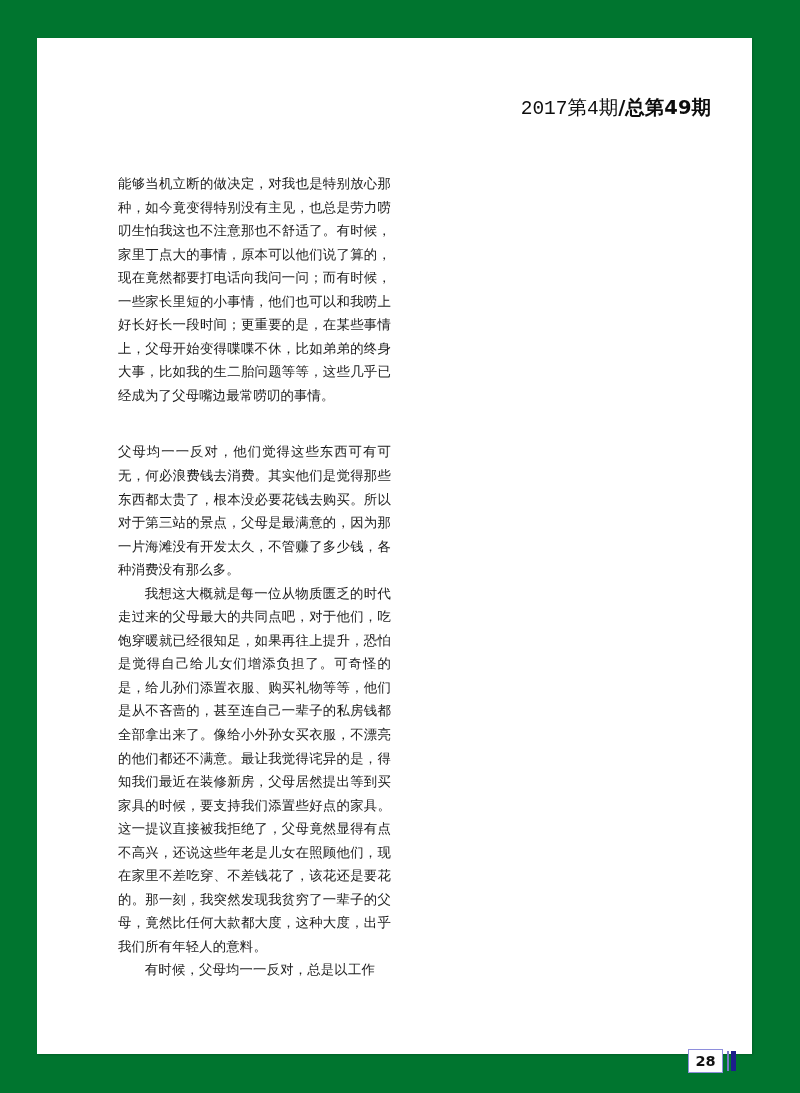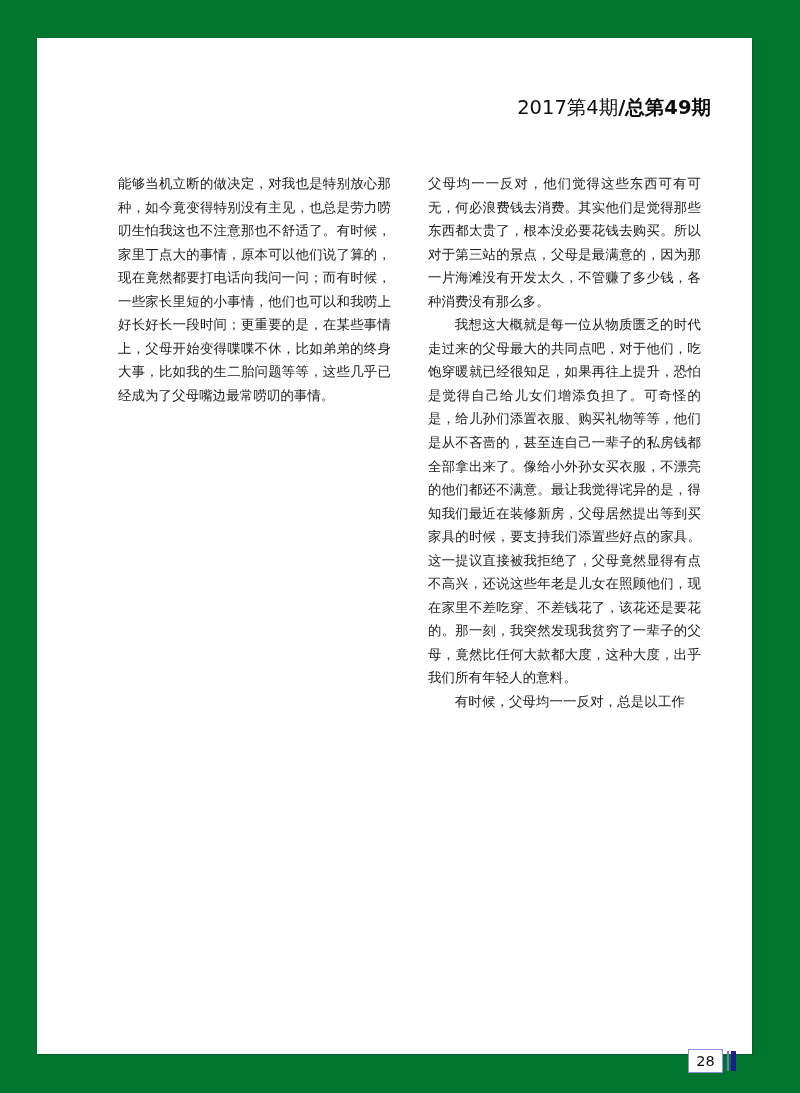--- a/index.html
+++ b/index.html
@@ -42,37 +42,38 @@
     right: 41px;
     top: 60px;
     font-size: 19.5px;
     line-height: 1;
     color: #0d0d0d;
     white-space: nowrap;
     letter-spacing: 0px;
   }
   #issue-header .issue-normal {
     font-weight: 400;
+    font-family: Liberation Mono, monospace;
   }
   #issue-header .issue-sep {
     font-weight: 700;
   }
   #issue-header .issue-bold {
     font-weight: 700;
   }
 
   
   #body-columns {
     position: absolute;
     left: 81px;
     top: 134px;
     width: 583px;
     height: 810px;
     display: flex;
-    flex-direction: row;
+    flex-direction: column;
     justify-content: space-between;
   }
   .text-column {
     width: 273px;
   }
   .para {
     font-family: "DejaVu Sans", "Liberation Sans", sans-serif;
     font-size: 13.4px;
     line-height: 23.55px;
     color: #1a1a1a;
@@ -97,21 +98,21 @@
   }
   #page-number-box {
     border: 1.5px solid #8e8edc;
     background: #ffffff;
     width: 33px;
     height: 22px;
     display: flex;
     align-items: center;
     justify-content: center;
     font-size: 14.5px;
-    font-weight: 400;
+    font-weight: 700;
     color: #111111;
     font-family: "DejaVu Sans", "Liberation Sans", sans-serif;
   }
   #page-number-bars {
     display: flex;
     flex-direction: row;
     margin-left: 4px;
     height: 22px;
     align-items: center;
   }

